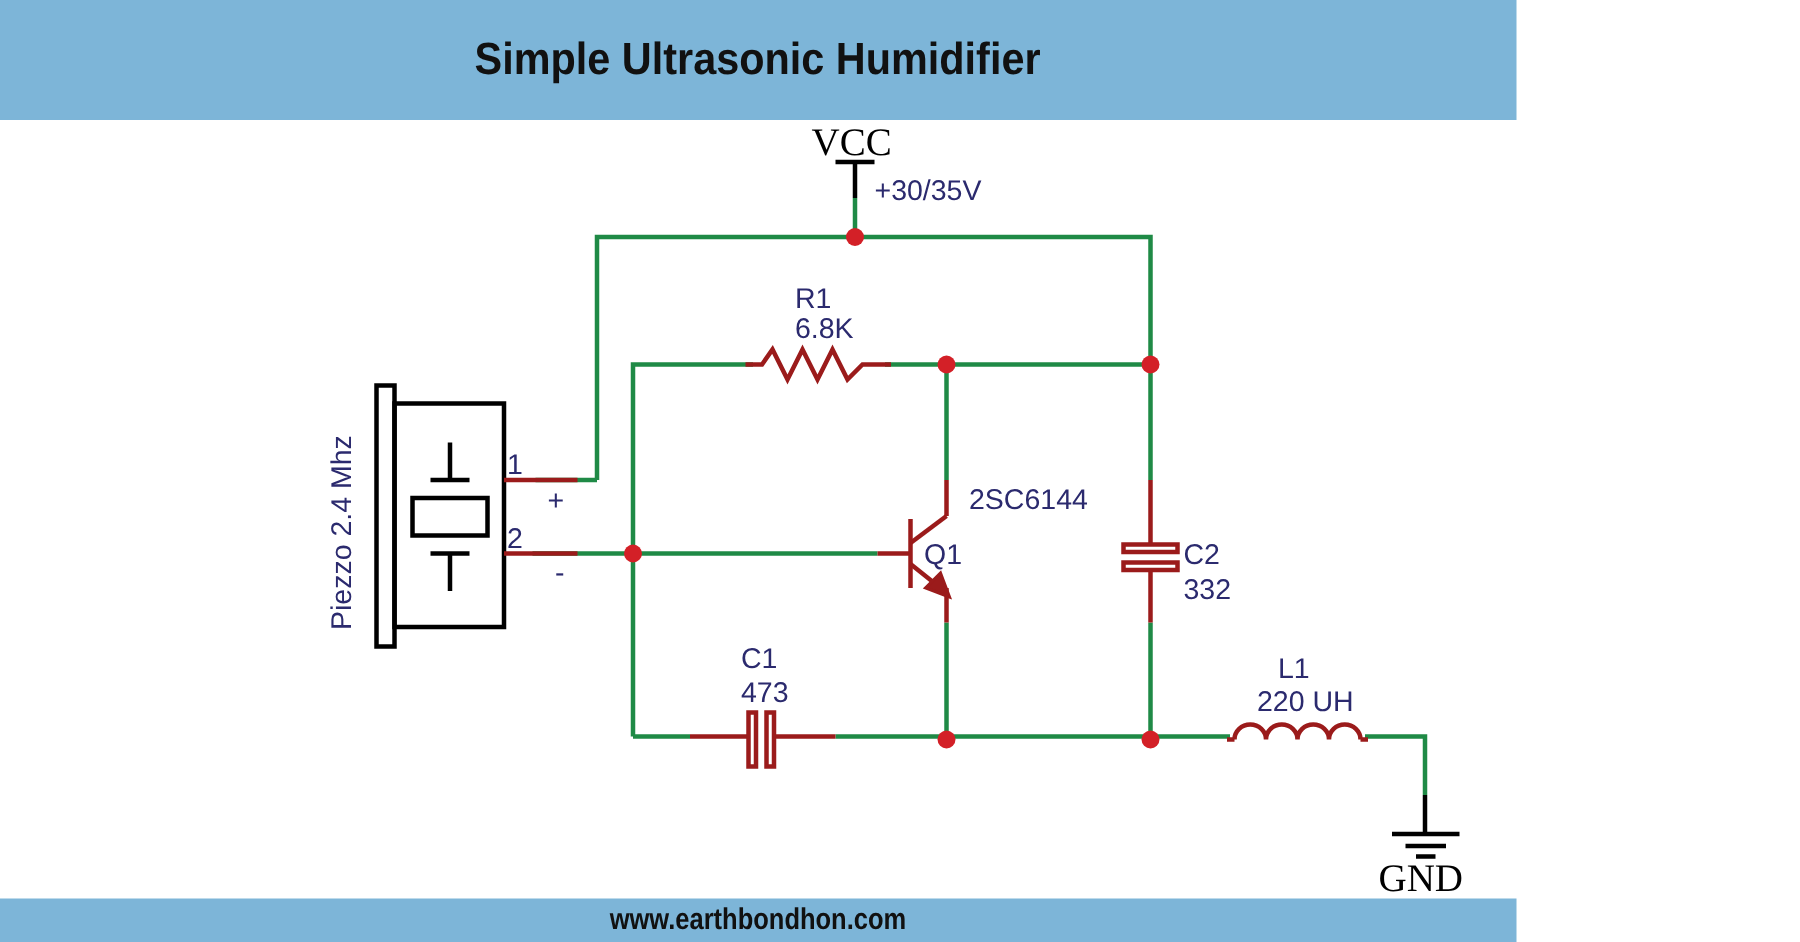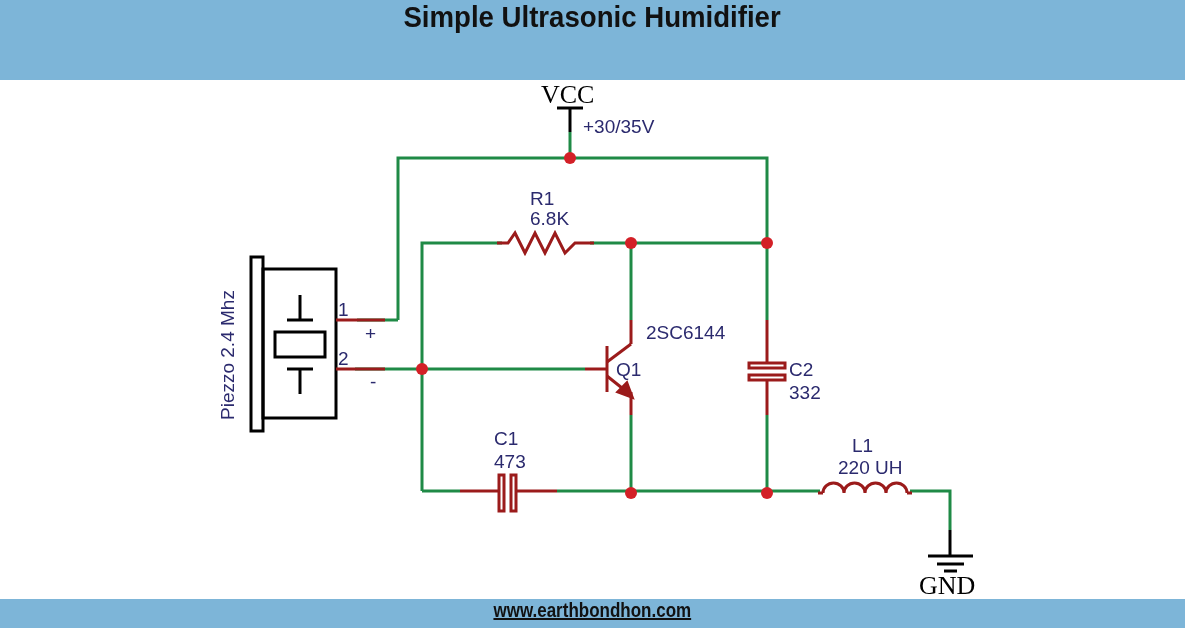--- a/index.html
+++ b/index.html
@@ -1,19 +1,19 @@
 <!DOCTYPE html>
 <html><head>
 <meta charset="utf-8">
 <style>
   html, body { margin: 0; padding: 0; }
   body { width: 1200px; height: 628px; position: relative; background: #ffffff; overflow: hidden; font-family: "Liberation Sans", sans-serif; }
-  .banner { position: absolute; left: 0; width: 1185px; background: #7db5d8; display: flex; align-items: flex-start; justify-content: center; color: #111; }
+  .banner { position: absolute; left: 0; width: 1011px; background: #7db5d8; display: flex; align-items: center; justify-content: center; color: #111; }
   .top { top: 0; height: 80px; }
-  .bottom { top: 599px; height: 29px; text-decoration: underline; }
+  .bottom { top: 599px; height: 29px; }
   .title { font-family: "Liberation Sans", sans-serif; font-weight: bold; font-size: 30px; letter-spacing: 0px; transform: scaleX(0.92); }
   .footer { font-family: "Liberation Sans", sans-serif; font-weight: bold; font-size: 20px; transform: scaleX(0.85); }
   svg#schem { position: absolute; left: 0; top: 0; }
   .lbl { font-family: "Liberation Sans", sans-serif; font-size: 19px; fill: #2b2a6e; }
   .serif { font-family: "Liberation Serif", serif; font-size: 26px; fill: #000; }
   .wire { stroke: #1f8a46; stroke-width: 3; fill: none; }
   .comp { stroke: #9b1b1b; stroke-width: 3; fill: none; }
   .blk { stroke: #000; stroke-width: 3; fill: none; }
   .dot { fill: #d32027; }
 </style>

